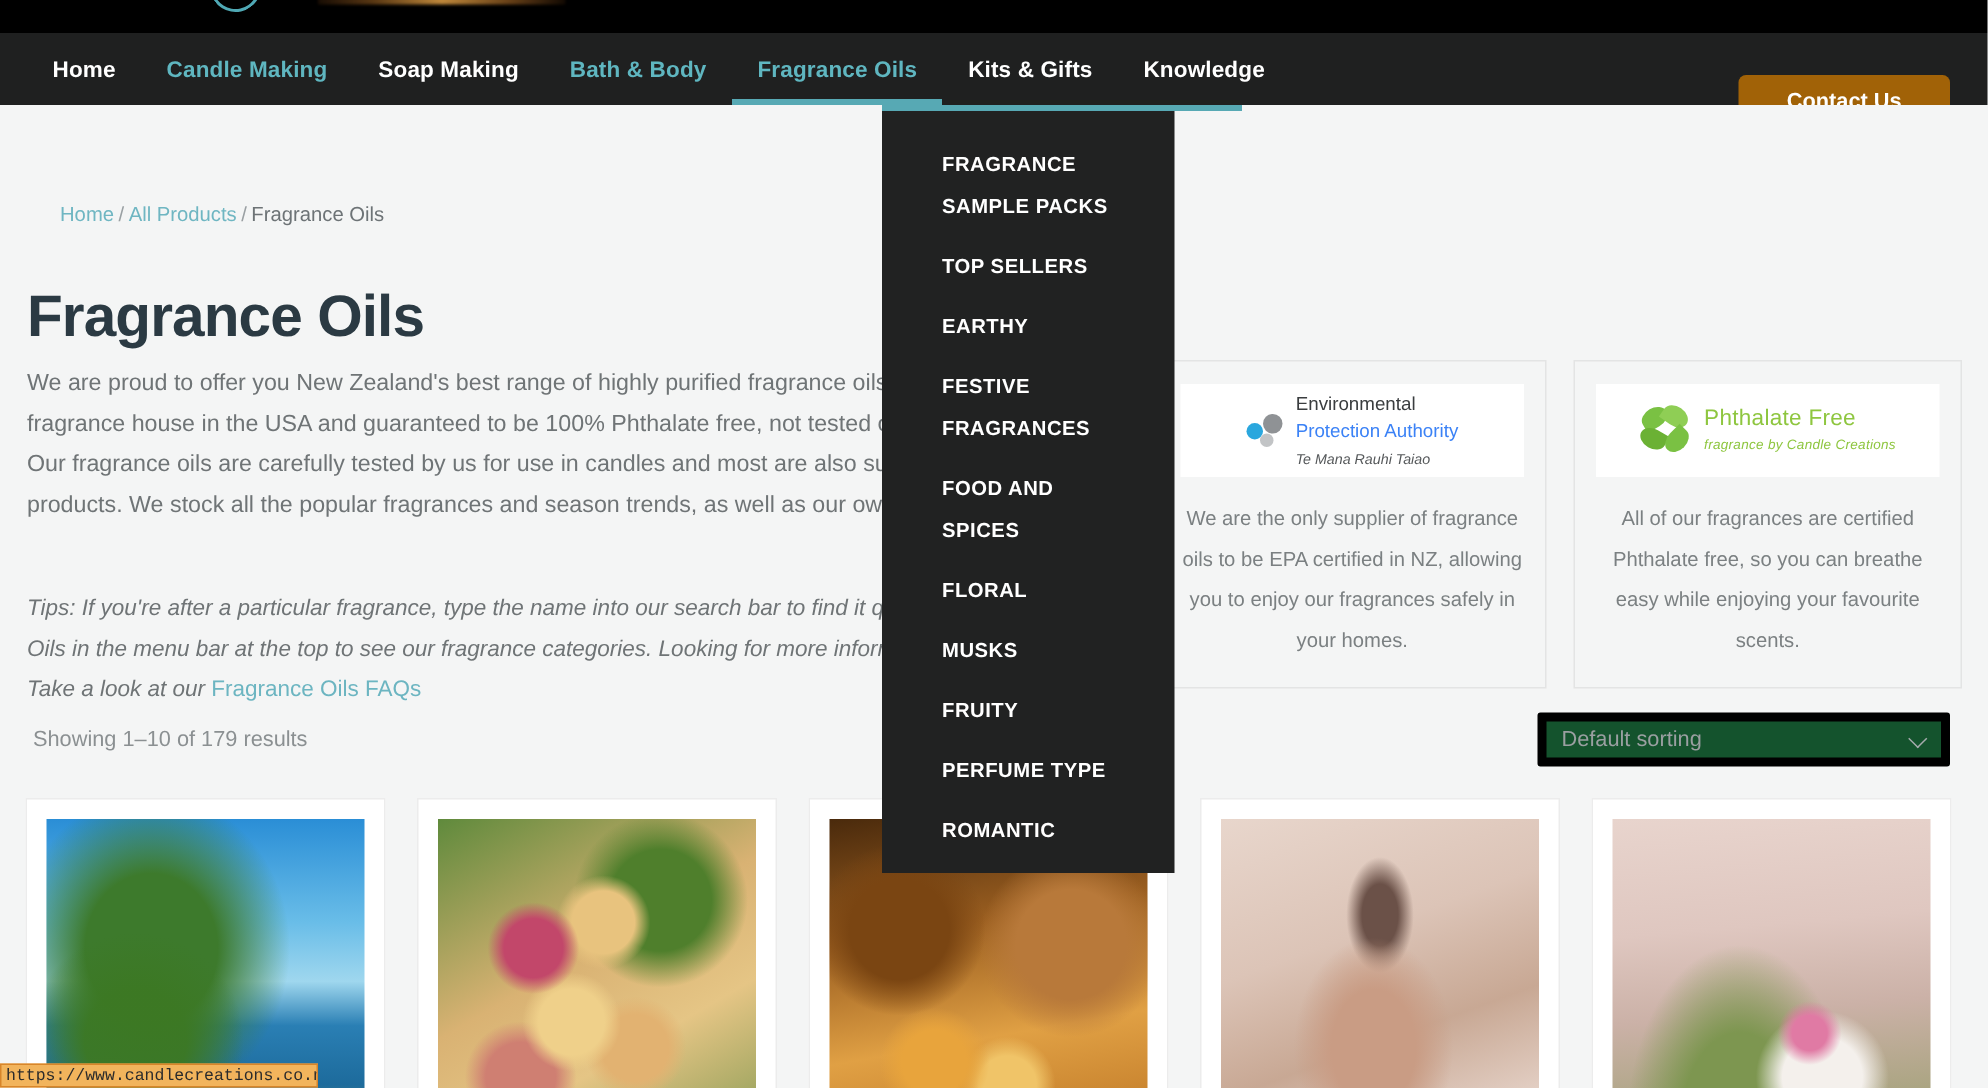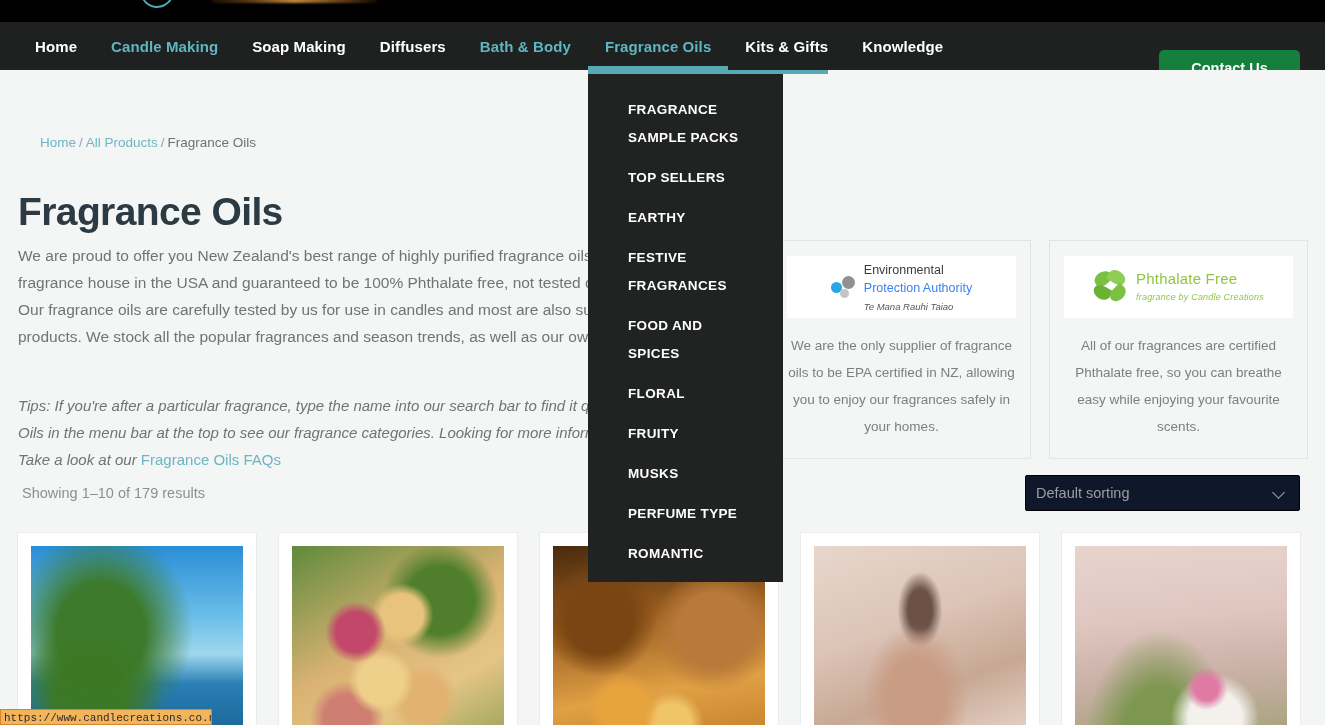--- a/index.html
+++ b/index.html
@@ -71,21 +71,21 @@
     content: "";
     position: absolute;
     left: 0; right: 0; bottom: 0;
     height: 4px;
     background: #57a9b4;
   }
   .contact-btn {
     position: absolute;
     right: 25px; top: 28px;
     width: 141px; height: 36px;
-    background: #15803d;
+    background: #a16207;
     border: none;
     border-radius: 5px;
     color: #ffffff;
     font-size: 14.5px;
     font-weight: 700;
     font-family: "Liberation Sans", sans-serif;
     cursor: pointer;
   }
 
   
@@ -243,22 +243,22 @@
   .pf-leaf .p4 { left: 16px; top: 17px; transform: rotate(135deg); }
   .pf-words { text-align: left; line-height: 1; }
   .pf-words .t1 { font-size: 15px; color: #8ec63f; letter-spacing: .2px; }
   .pf-words .t2 { font-size: 9px; color: #8ec63f; font-style: italic; letter-spacing: .2px; margin-top: 16px; }
 
   
   .sorting {
     position: absolute;
     right: 25px; top: 405px;
     width: 275px; height: 36px;
-    background: #0f172a;
-    border: 1px solid #000000;
+    background: #14532d;
+    border: 6px solid #000000;
     border-radius: 2px;
     font-family: "Liberation Sans", sans-serif;
     font-size: 14.5px;
     color: #9a9fa1;
     padding: 0 10px;
     appearance: none;
     -webkit-appearance: none;
     cursor: pointer;
   }
   .sorting-chev {
@@ -365,23 +365,20 @@
   <div class="nav-items">
     <div class="nav-item">
       <span>Home</span>
     </div>
     <div class="nav-item teal">
       <span>Candle Making</span>
     </div>
     <div class="nav-item">
       <span>Soap Making</span>
     </div>
-    <div class="nav-item">
-      <span>Diffusers</span>
-    </div>
     <div class="nav-item teal">
       <span>Bath &amp; Body</span>
     </div>
     <div class="nav-item teal active-underline">
       <span>Fragrance Oils</span>
     </div>
     <div class="nav-item">
       <span>Kits &amp; Gifts</span>
     </div>
     <div class="nav-item">
@@ -469,19 +466,19 @@
 </div>
 
 <div class="dropdown">
   <div class="dropdown-top-rule"></div>
   <div class="dd-item">FRAGRANCE SAMPLE PACKS</div>
   <div class="dd-item">TOP SELLERS</div>
   <div class="dd-item">EARTHY</div>
   <div class="dd-item">FESTIVE FRAGRANCES</div>
   <div class="dd-item">FOOD AND SPICES</div>
   <div class="dd-item">FLORAL</div>
+  <div class="dd-item">MUSKS</div>
   <div class="dd-item">FRUITY</div>
-  <div class="dd-item">MUSKS</div>
   <div class="dd-item">PERFUME TYPE</div>
   <div class="dd-item">ROMANTIC</div>
 </div>
 
 <div class="statusbar">https://www.candlecreations.co.nz/product-category/fragrance-oils/</div>
 
 </body></html>

